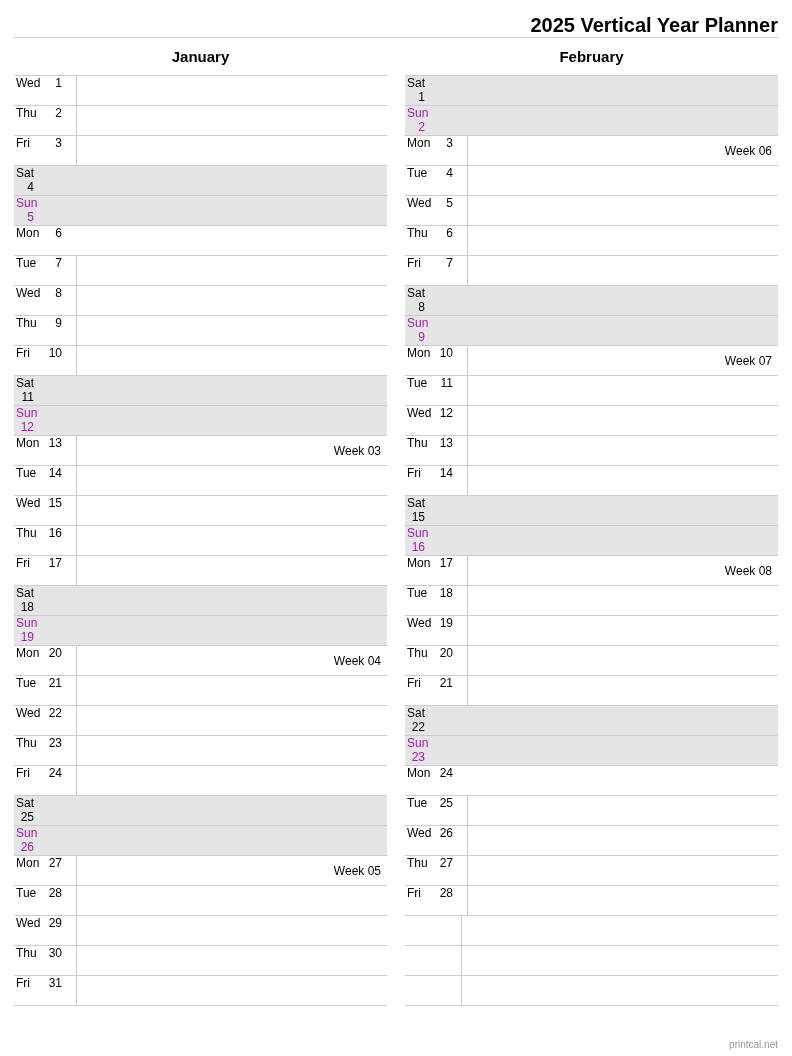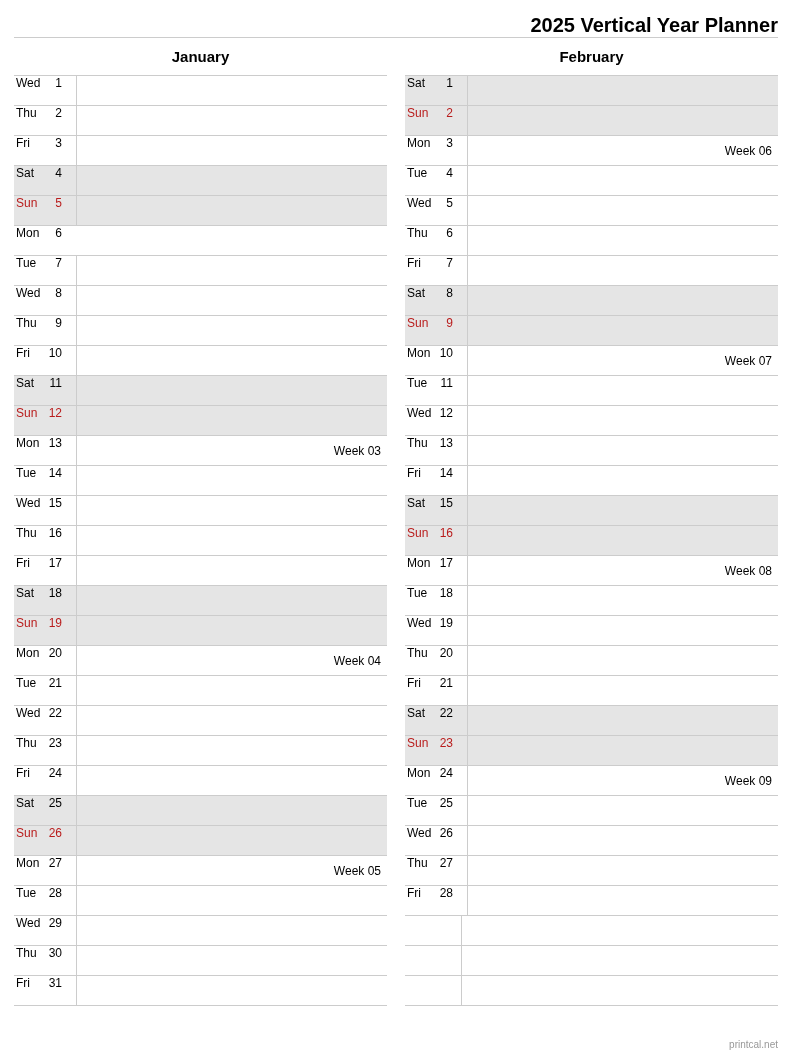--- a/index.html
+++ b/index.html
@@ -35,23 +35,23 @@
     padding: 10px 0 10px 0;
     border-bottom: 1px solid #ccc;
   }
   .day-row {
     display: flex;
     align-items: flex-start;
     height: 30px;
     border-bottom: 1px solid #ccc;
     font-size: 12px;
   }
-  .day-row.weekend { background: #e5e5e5; }
+  .day-row.weekend { background: #e5e5e5; flex-direction: column; }
   .day-row.sunday .dow,
-  .day-row.sunday .dnum { color: #b91c1c; }
+  .day-row.sunday .dnum { color: #a21caf; }
   .dow {
     width: 28px;
     padding-left: 2px;
     text-align: left;
   }
   .dnum {
     width: 22px;
     text-align: right;
     padding-right: 2px;
   }
@@ -364,21 +364,20 @@
         <div class="note-cell"></div>
       </div>
       <div class="day-row weekend sunday">
         <span class="dow">Sun</span>
         <span class="dnum">23</span>
         <div class="note-cell"></div>
       </div>
       <div class="day-row">
         <span class="dow">Mon</span>
         <span class="dnum">24</span>
-        <div class="note-cell">Week 09</div>
       </div>
       <div class="day-row">
         <span class="dow">Tue</span>
         <span class="dnum">25</span>
         <div class="note-cell"></div>
       </div>
       <div class="day-row">
         <span class="dow">Wed</span>
         <span class="dnum">26</span>
         <div class="note-cell"></div>

